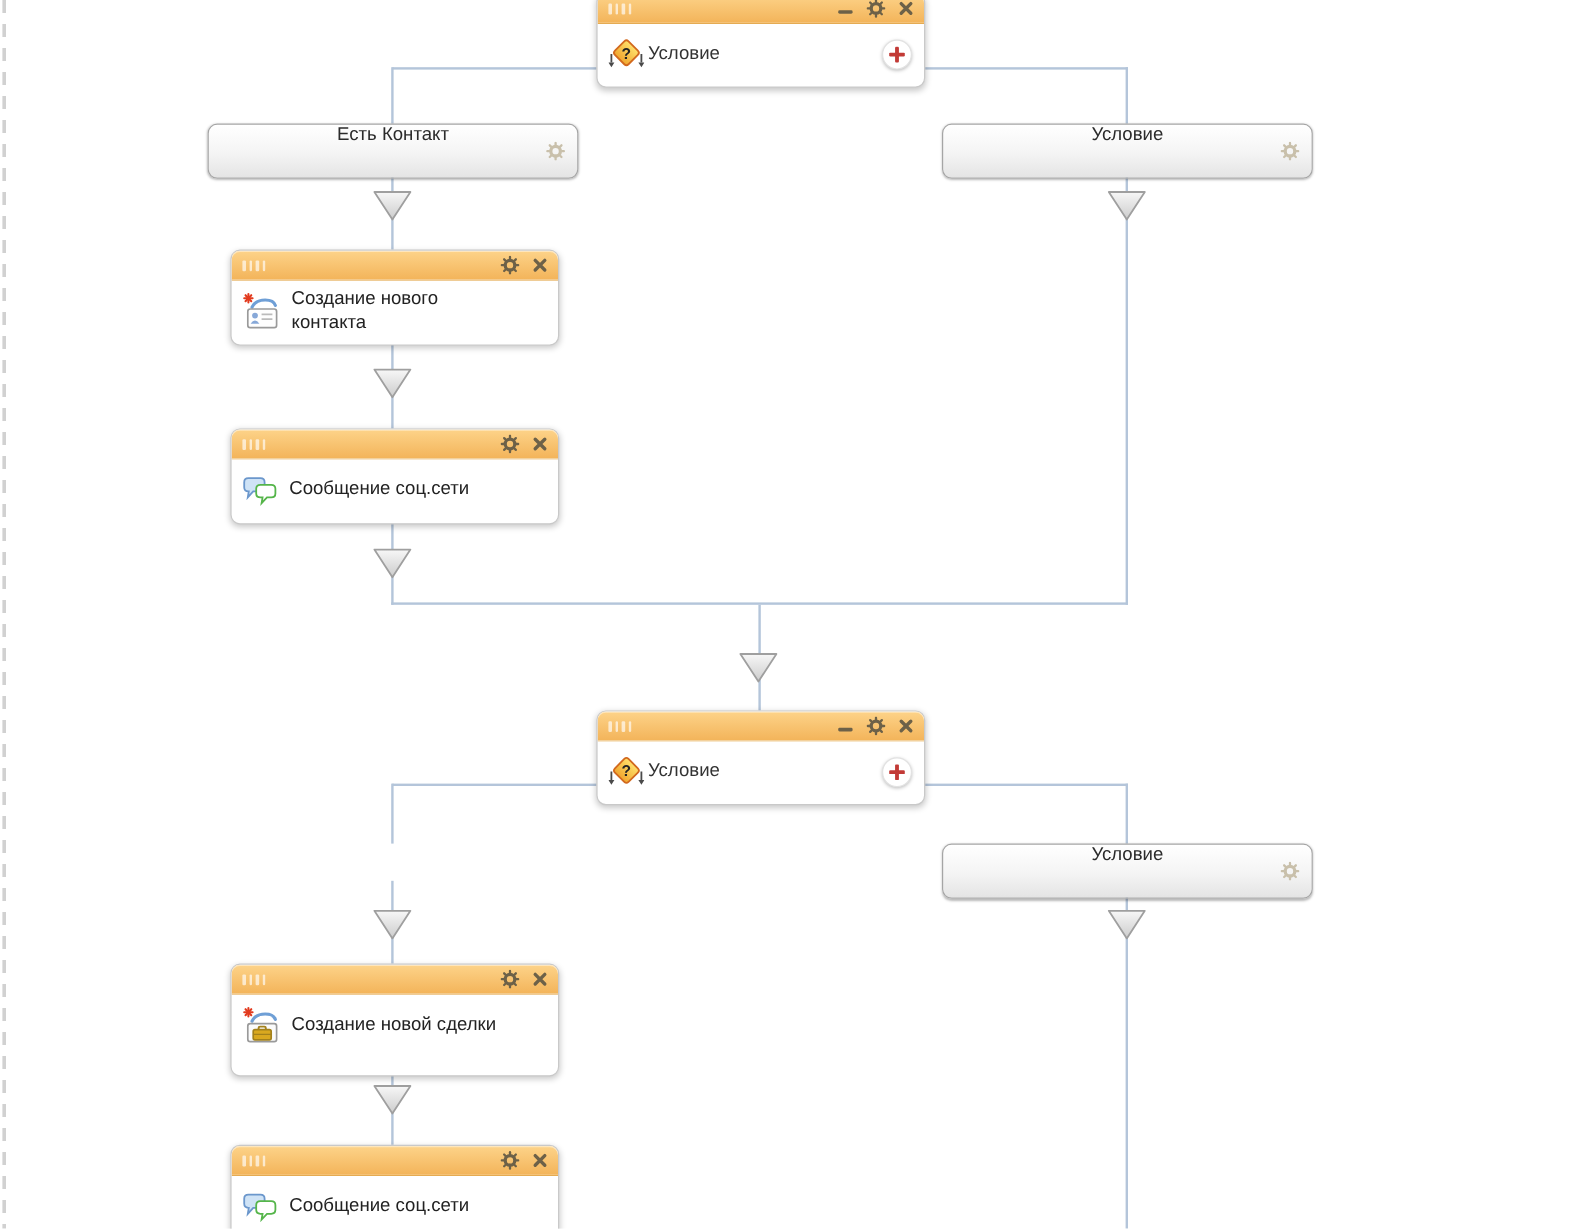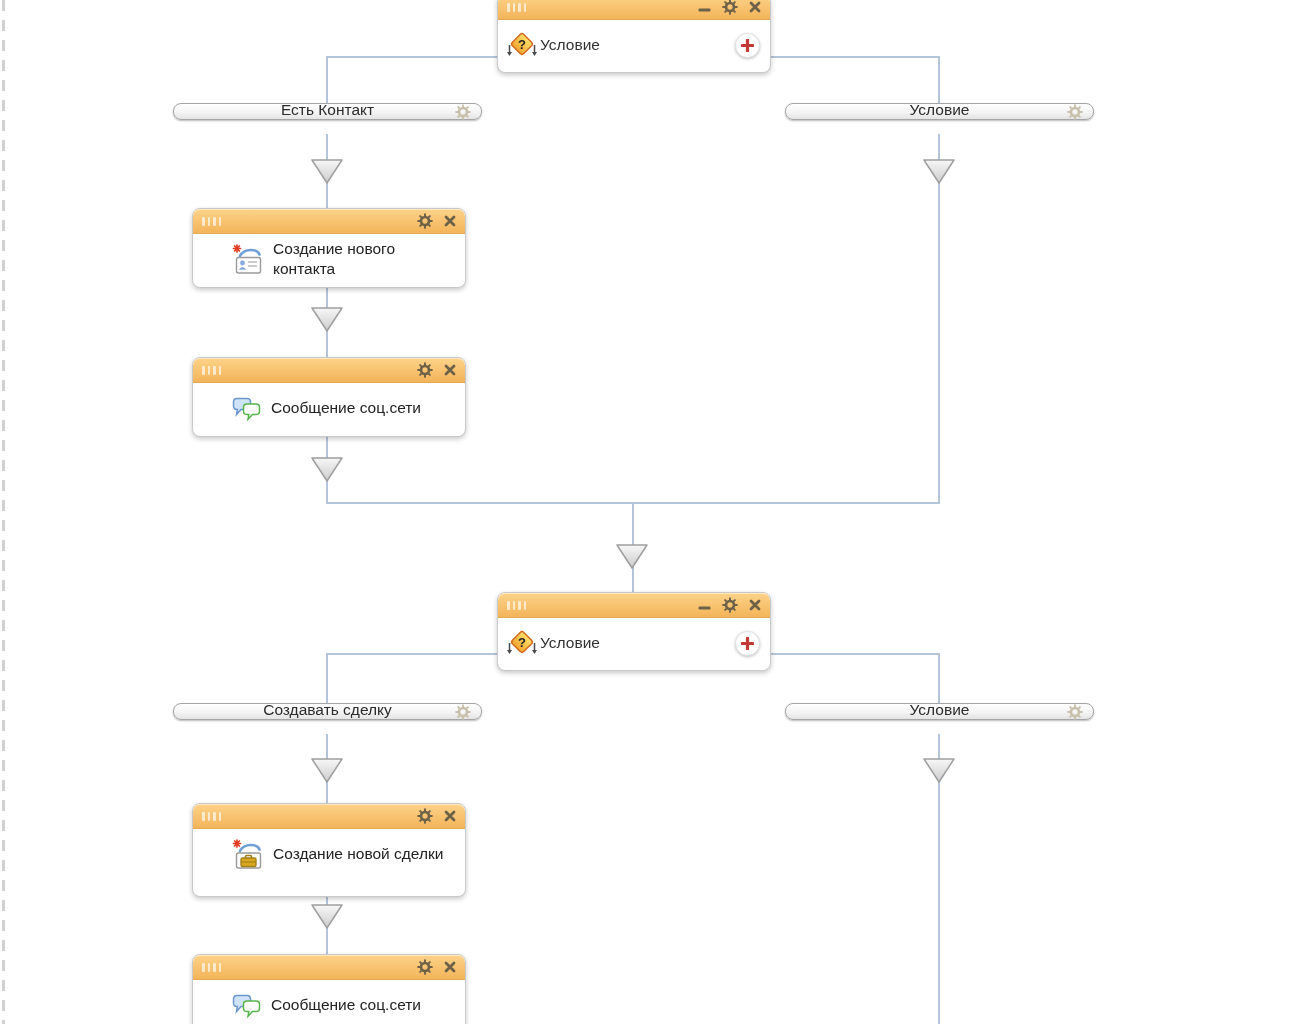--- a/index.html
+++ b/index.html
@@ -13,31 +13,31 @@
   .block{position:absolute;width:274px;border:1px solid #c9c9c9;border-radius:8px;background:#fff;
          box-shadow:0 2px 5px rgba(0,0,0,.22);z-index:3;}
   .block-header{height:25px;border-radius:7px 7px 0 0;
     background:linear-gradient(#fdd389,#f3b45a);border-bottom:1px solid #e5ab52;
     display:flex;align-items:center;padding:0 9px;box-shadow:inset 0 1px 0 rgba(255,255,255,.45);cursor:move;}
   .drag-bars{display:flex;gap:3px;}
   .drag-bars i{display:block;width:2.5px;height:9px;background:rgba(255,255,255,.65);border-radius:1px;}
   .hdr-actions{margin-left:auto;display:flex;align-items:center;gap:11px;}
   .icon-btn{display:flex;align-items:center;justify-content:center;color:#6d6148;cursor:pointer;}
   .block-body{display:flex;align-items:center;padding:5px 10px 7px 9px;}
-  .activity-body{min-height:52px;margin-left:30px;}
+  .activity-body{min-height:52px;}
   .activity-label{font-size:15.5px;color:#222;line-height:1.28;max-width:182px;margin-left:9px;}
   .cond-body{height:52px;}
   .cond-title{font-size:15.5px;color:#333;margin-left:3px;}
   .plus-btn{margin-left:auto;width:25px;height:25px;border-radius:50%;background:#fff;
     border:1px solid #e2e2e2;box-shadow:0 1px 3px rgba(0,0,0,.25);
     display:flex;align-items:center;justify-content:center;cursor:pointer;}
-  .branch{position:absolute;width:309px;height:17px;border:1px solid #a5a5a5;border-radius:8px;
+  .branch{position:absolute;width:309px;height:46px;border:1px solid #a5a5a5;border-radius:8px;
     background:linear-gradient(#ffffff 0%,#f4f4f4 55%,#e4e4e4 100%);
     box-shadow:0 1px 2px rgba(0,0,0,.28), inset 0 1px 0 #fff;
-    display:flex;align-items:flex-end;justify-content:center;z-index:3;cursor:pointer;}
+    display:flex;align-items:flex-start;justify-content:center;z-index:3;cursor:pointer;}
   .branch-label{font-size:15.5px;color:#2b2b2b;}
   .branch .gear-pos{position:absolute;right:10px;top:50%;transform:translateY(-50%);color:#c9c0ab;}
   svg{display:block;}
 </style>
 </head>
 <body>
 
 <svg width="0" height="0" style="position:absolute" aria-hidden="true">
   <defs>
     <linearGradient id="gradTri" x1="0" y1="0" x2="0" y2="1">
@@ -349,38 +349,20 @@
       </svg>
       <span class="cond-title">Условие</span>
       <span class="plus-btn">
           <svg width="13" height="13" viewBox="0 0 13 13">
             <path d="M6.5 1 V12 M1 6.5 H12" stroke="#c23a36" stroke-width="3.2" stroke-linecap="round"></path>
           </svg>
         </span>
     </div>
   </div>
 
-  <div class="branch" style="left:173px;top:703px;">
-    <span class="branch-label">Создавать сделку</span>
-    <span class="gear-pos icon-btn">
-        <svg width="16" height="16" viewBox="0 0 20 20">
-          <circle cx="10" cy="10" r="5" fill="none" stroke="currentColor" stroke-width="3.4"></circle>
-          <g stroke="currentColor" stroke-width="2.4" stroke-linecap="round">
-            <line x1="10" y1="1.4" x2="10" y2="3.6"></line>
-            <line x1="10" y1="16.4" x2="10" y2="18.6"></line>
-            <line x1="1.4" y1="10" x2="3.6" y2="10"></line>
-            <line x1="16.4" y1="10" x2="18.6" y2="10"></line>
-            <line x1="3.9" y1="3.9" x2="5.5" y2="5.5"></line>
-            <line x1="14.5" y1="14.5" x2="16.1" y2="16.1"></line>
-            <line x1="3.9" y1="16.1" x2="5.5" y2="14.5"></line>
-            <line x1="14.5" y1="5.5" x2="16.1" y2="3.9"></line>
-          </g>
-        </svg>
-      </span>
-  </div>
   <div class="branch" style="left:785px;top:703px;">
     <span class="branch-label">Условие</span>
     <span class="gear-pos icon-btn">
         <svg width="16" height="16" viewBox="0 0 20 20">
           <circle cx="10" cy="10" r="5" fill="none" stroke="currentColor" stroke-width="3.4"></circle>
           <g stroke="currentColor" stroke-width="2.4" stroke-linecap="round">
             <line x1="10" y1="1.4" x2="10" y2="3.6"></line>
             <line x1="10" y1="16.4" x2="10" y2="18.6"></line>
             <line x1="1.4" y1="10" x2="3.6" y2="10"></line>
             <line x1="16.4" y1="10" x2="18.6" y2="10"></line>

